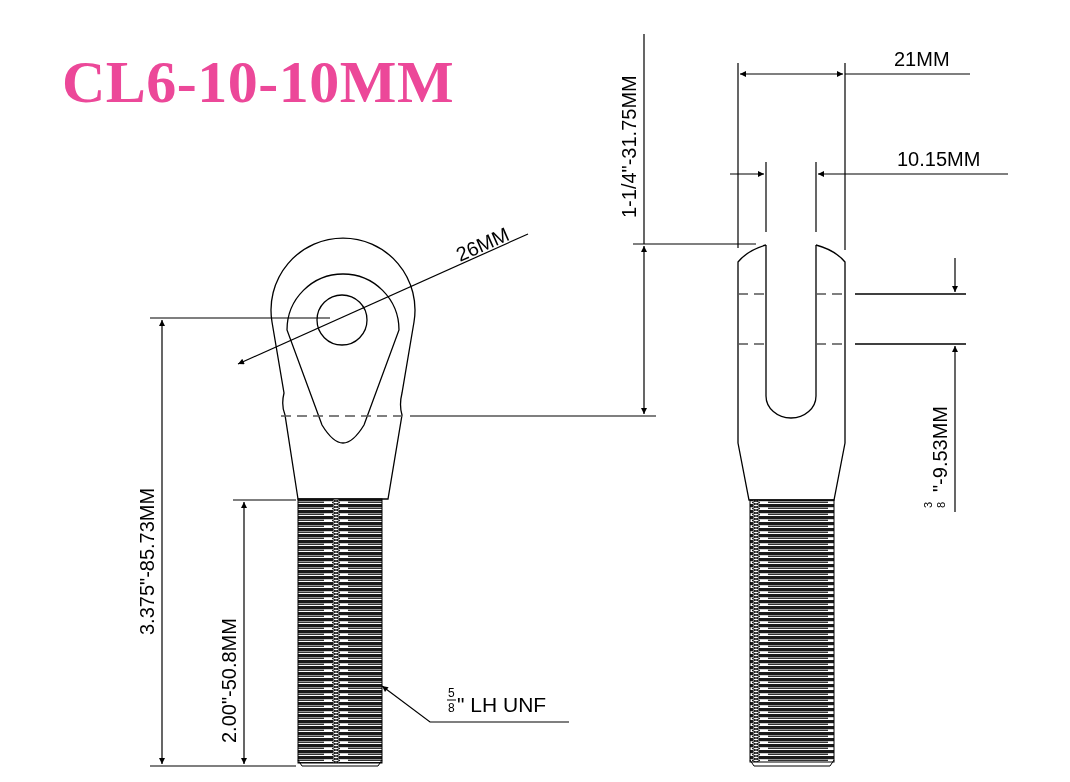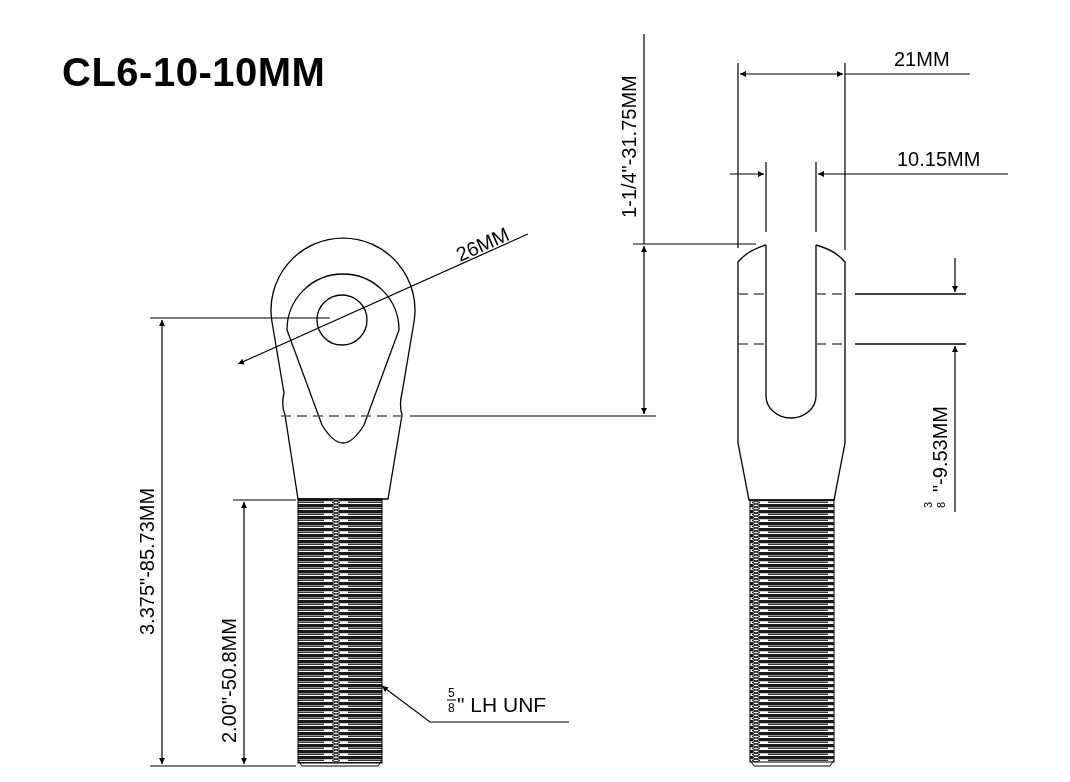--- a/index.html
+++ b/index.html
@@ -1,17 +1,17 @@
 <!DOCTYPE html>
 <html><head>
 <meta charset="utf-8">
 <style>
   html, body { margin:0; padding:0; background:#ffffff; }
   body { width:1070px; height:782px; position:relative; overflow:hidden; font-family:"Liberation Sans", sans-serif; }
-  #title { position:absolute; left:62px; top:52px; font-family:Liberation Sans, sans-serif; font-weight:bold; font-size:40px; line-height:1; color:#000000; letter-spacing:0.5px; }
+  #title { position:absolute; left:62px; top:52px; font-family:Liberation Serif, serif; font-weight:bold; font-size:60px; line-height:1; color:#ec4899; letter-spacing:0.5px; }
   svg { position:absolute; left:0; top:0; }
   .lbl { font-family:"Liberation Sans", sans-serif; fill:#000; }
 </style>
 </head>
 <body>
 
 <div id="title">CL6-10-10MM</div>
 
 <svg width="1070" height="782" viewBox="0 0 1070 782">
   <defs>

